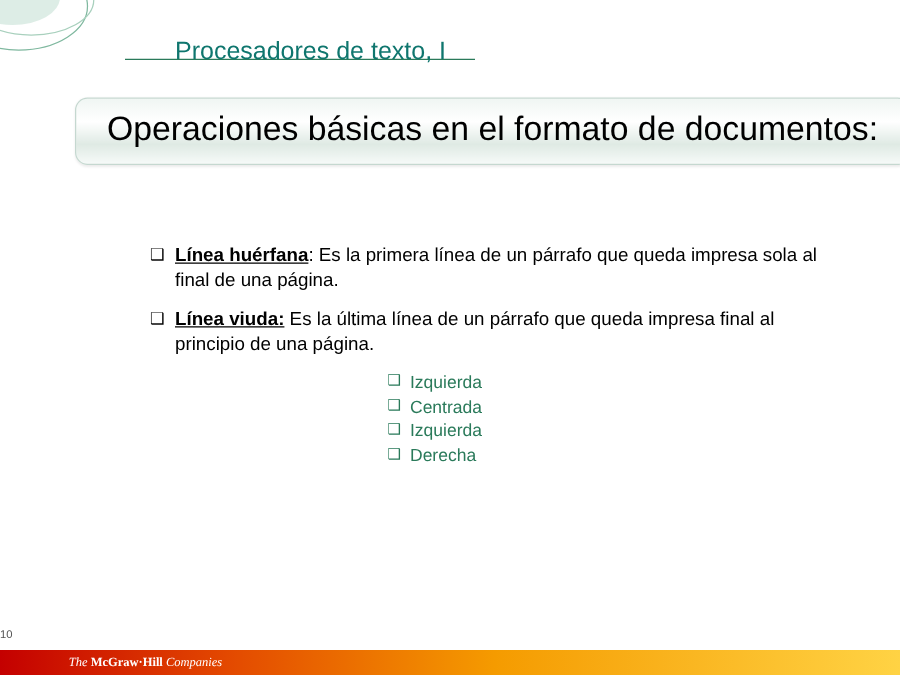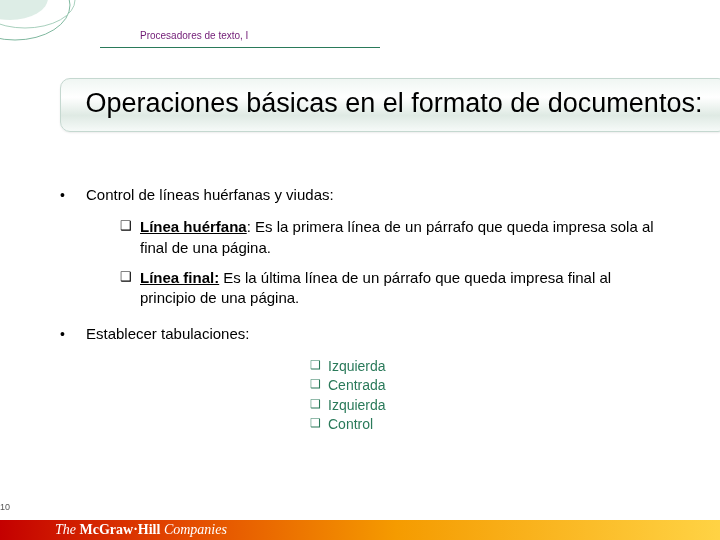--- a/index.html
+++ b/index.html
@@ -25,22 +25,22 @@
     top: 47px;
     left: 100px;
     width: 280px;
     height: 1px;
     background: #2a7a5a;
   }
   .header-text {
     position: absolute;
     top: 30px;
     left: 140px;
-    font-size: 10px;
-    color: #701a75;
+    font-size: 20px;
+    color: #0f766e;
   }
   .title-box {
     position: absolute;
     top: 78px;
     left: 60px;
     width: 668px;
     padding: 8px 20px 12px;
     text-align: center;
     font-size: 27px;
     color: #000;
@@ -108,21 +108,21 @@
     left: 0;
     width: 720px;
     height: 20px;
     background: linear-gradient(to right, #c40000 0%, #e34800 25%, #f59b00 55%, #ffd344 100%);
     display: flex;
     align-items: center;
     padding-left: 55px;
   }
   .footer-brand {
     color: #fff;
-    font-size: 14px;
+    font-size: 10px;
     font-style: italic;
     font-family: Georgia, serif;
   }
   .footer-brand b { font-style: normal; font-weight: bold; }
   u { }
 </style>
 </head>
 <body>
 
 <div class="decor">
@@ -133,56 +133,48 @@
   </svg>
 </div>
 
 <div class="header-line"></div>
 <div class="header-text">Procesadores de texto, I</div>
 
 <div class="title-box">Operaciones básicas en el formato de documentos:</div>
 
 <div class="content">
 
-  <div class="bullet-row">
-    <span class="bullet-dot"></span>
-    <span>Control de líneas huérfanas y viudas:</span>
-  </div>
 
   <div class="sub-item">
     <span class="sq">❑</span>
     <span class="txt"><b><u>Línea huérfana</u></b><span>: Es la primera línea de un párrafo que queda impresa sola al final de una página.</span></span>
   </div>
 
   <div class="sub-item">
     <span class="sq">❑</span>
-    <span class="txt"><b><u>Línea final:</u></b><span> Es la última línea de un párrafo que queda impresa final al principio de una página.</span></span>
+    <span class="txt"><b><u>Línea viuda:</u></b><span> Es la última línea de un párrafo que queda impresa final al principio de una página.</span></span>
   </div>
 
-  <div class="bullet-row" style="margin-top:16px">
-    <span class="bullet-dot"></span>
-    <span>Establecer tabulaciones:</span>
-  </div>
 
   <div class="tab-list">
     <div class="tab-row">
         <span class="sq">❑</span>
         <span>Izquierda</span>
       </div>
     <div class="tab-row">
         <span class="sq">❑</span>
         <span>Centrada</span>
       </div>
     <div class="tab-row">
         <span class="sq">❑</span>
         <span>Izquierda</span>
       </div>
     <div class="tab-row">
         <span class="sq">❑</span>
-        <span>Control</span>
+        <span>Derecha</span>
       </div>
   </div>
 
 </div>
 
 <div class="page-num">10</div>
 
 <div class="footer">
   <span class="footer-brand">
     <span>The </span><b>McGraw·Hill</b><span> Companies</span>

